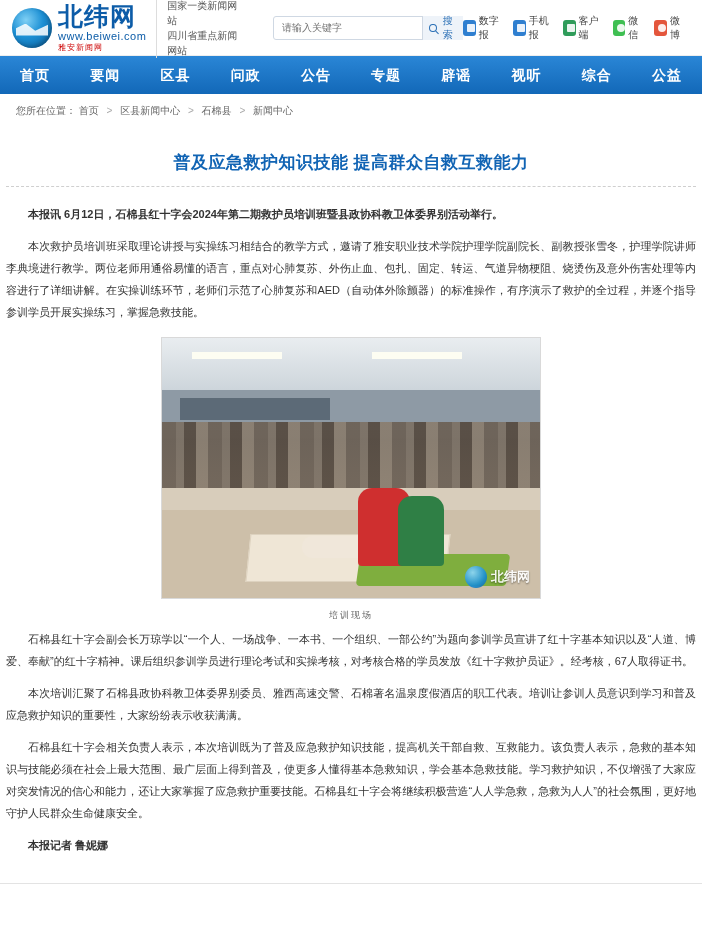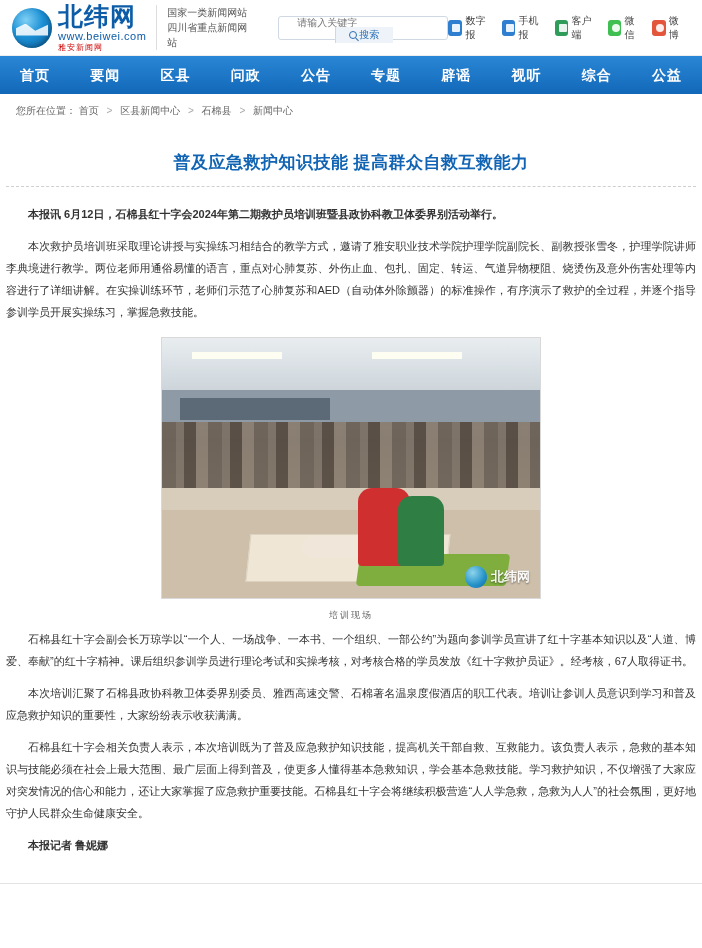--- a/index.html
+++ b/index.html
@@ -45,21 +45,21 @@
 
   .header-slogan {
     font-size: 10px; color: #555; line-height: 1.5; margin-left: 10px;
     border-left: 1px solid #ddd; padding-left: 10px;
   }
 
   .search-box {
     margin-left: 30px;
     display: flex; align-items: center;
     border: 1px solid #cfd8e3; border-radius: 3px;
-    height: 24px; width: 190px; background: #fff; flex-direction: column;
+    height: 24px; width: 190px; background: #fff;
   }
   .search-input {
     border: 0; outline: 0; height: 22px; flex: 1;
     font-size: 10px; color: #999; padding: 0 8px; background: transparent;
     font-family: "Liberation Sans", sans-serif;
   }
   .search-btn {
     height: 24px; width: 58px; border: 0; margin: -1px -1px -1px 0;
     background: #eef3f9; color: #2a6fb5; font-size: 10px;
     border-left: 1px solid #cfd8e3; cursor: pointer;

